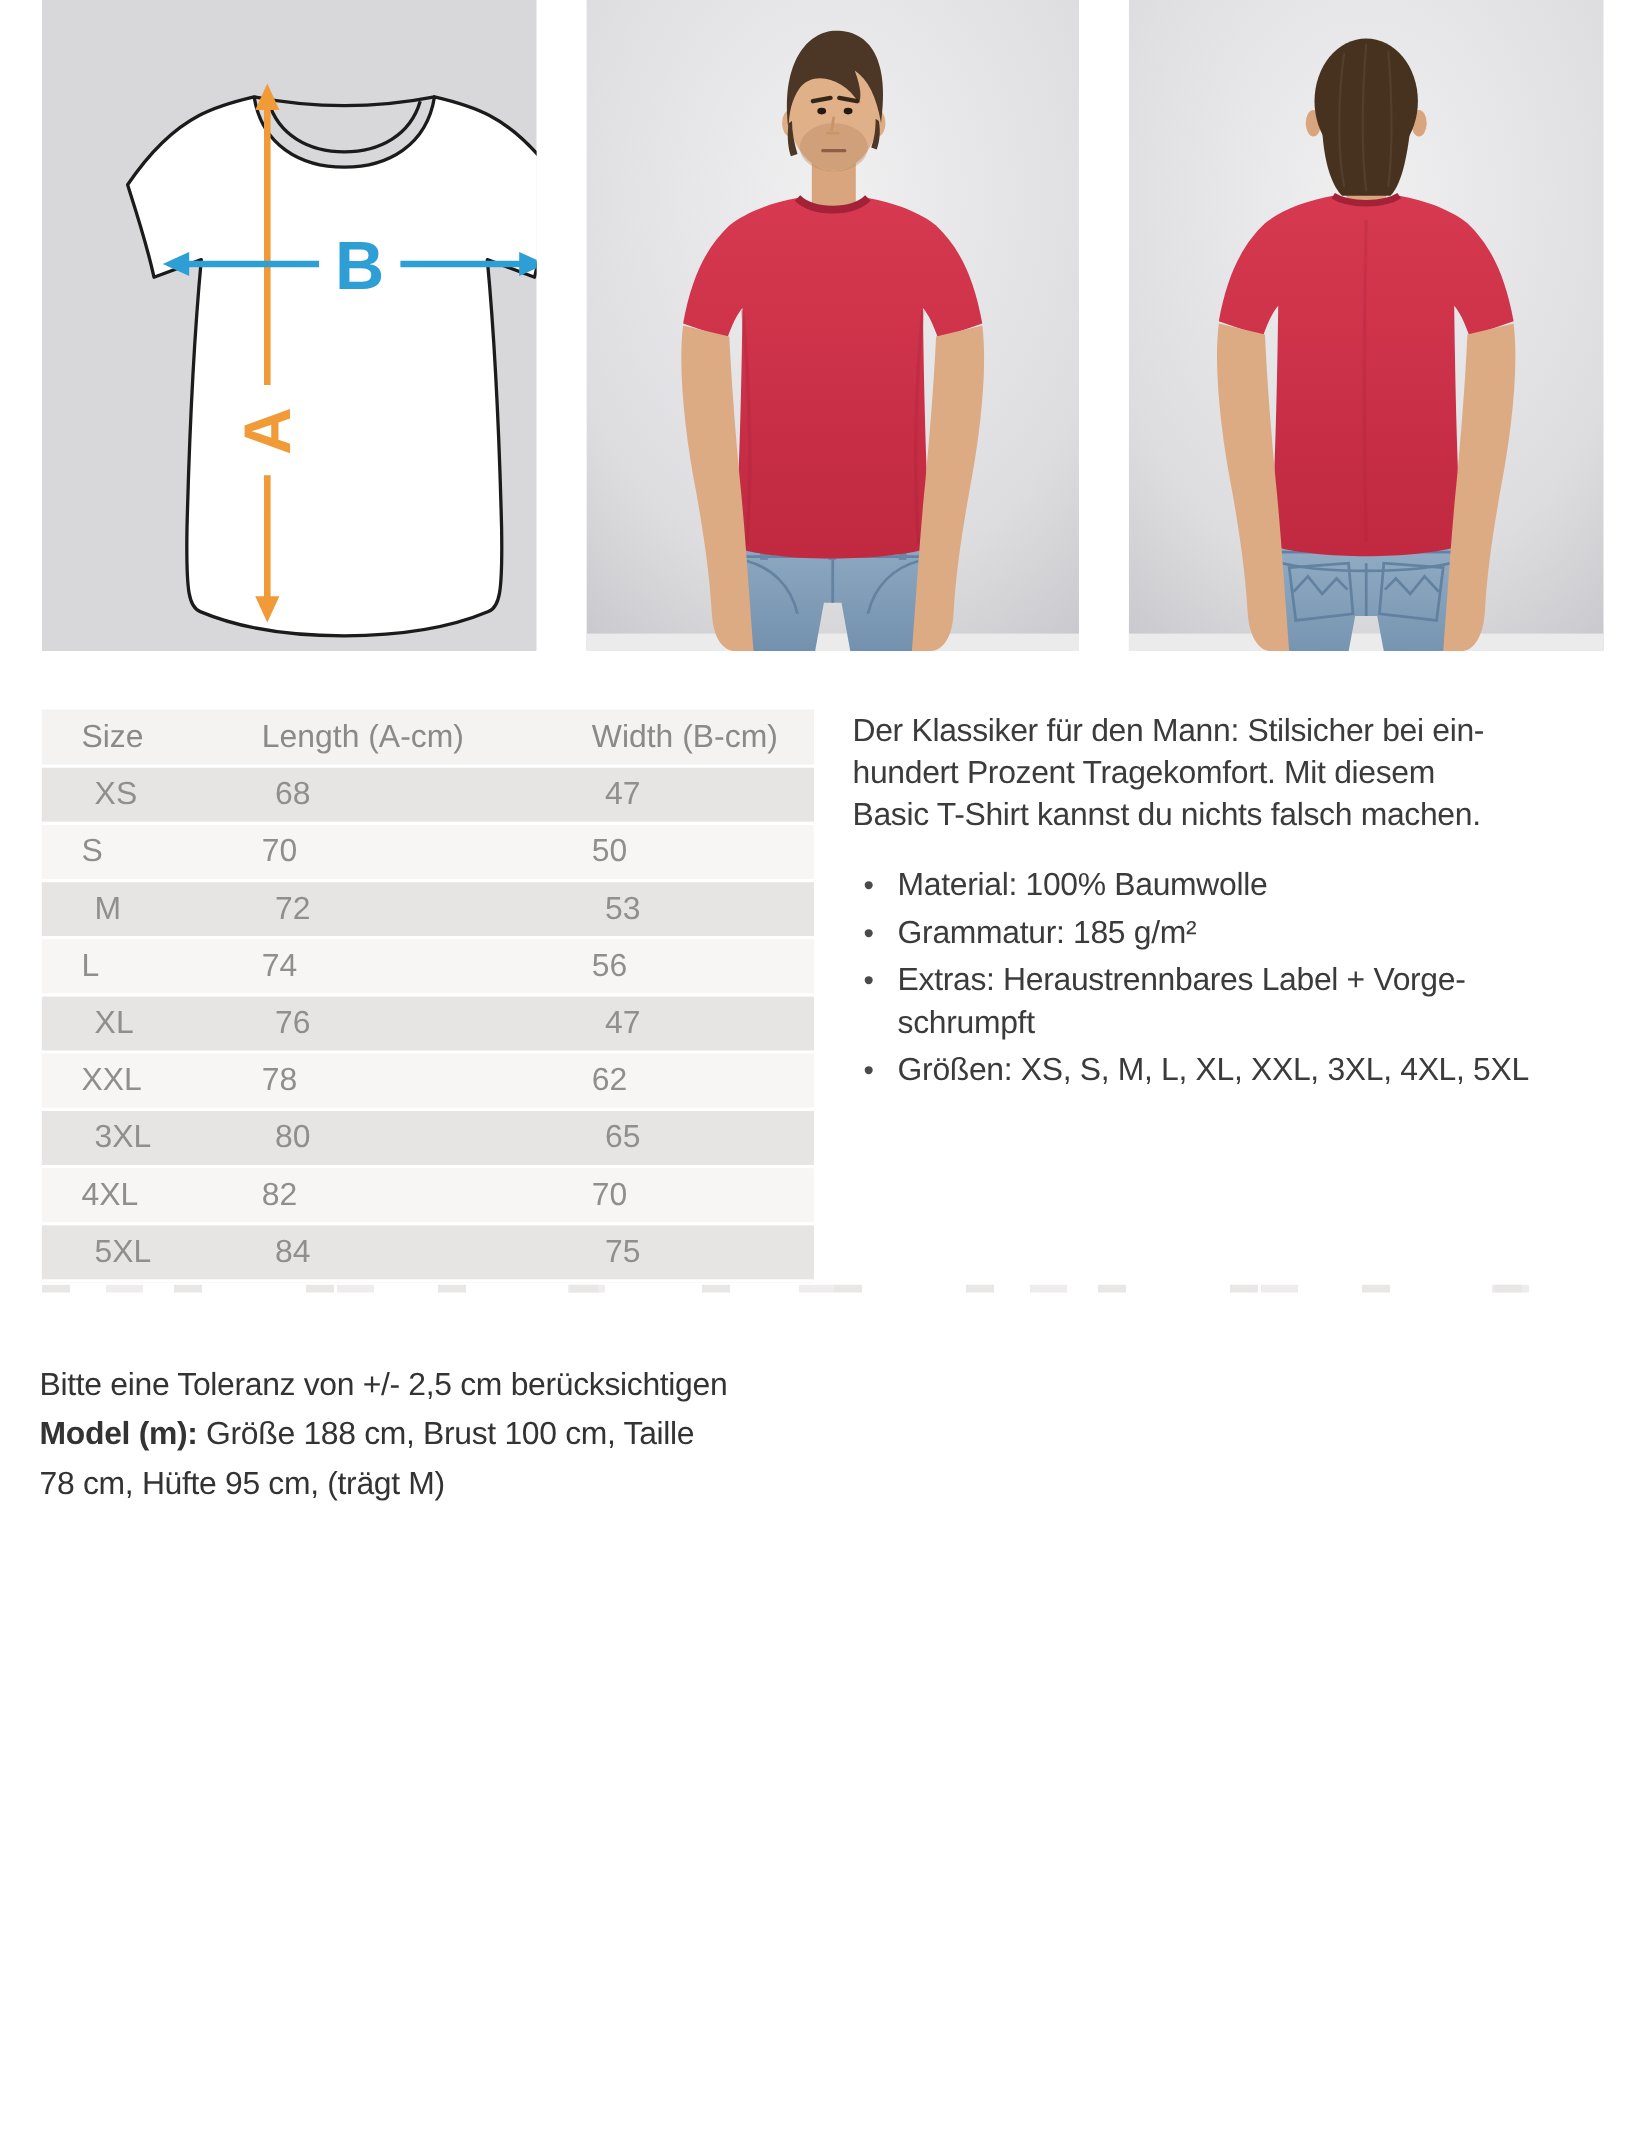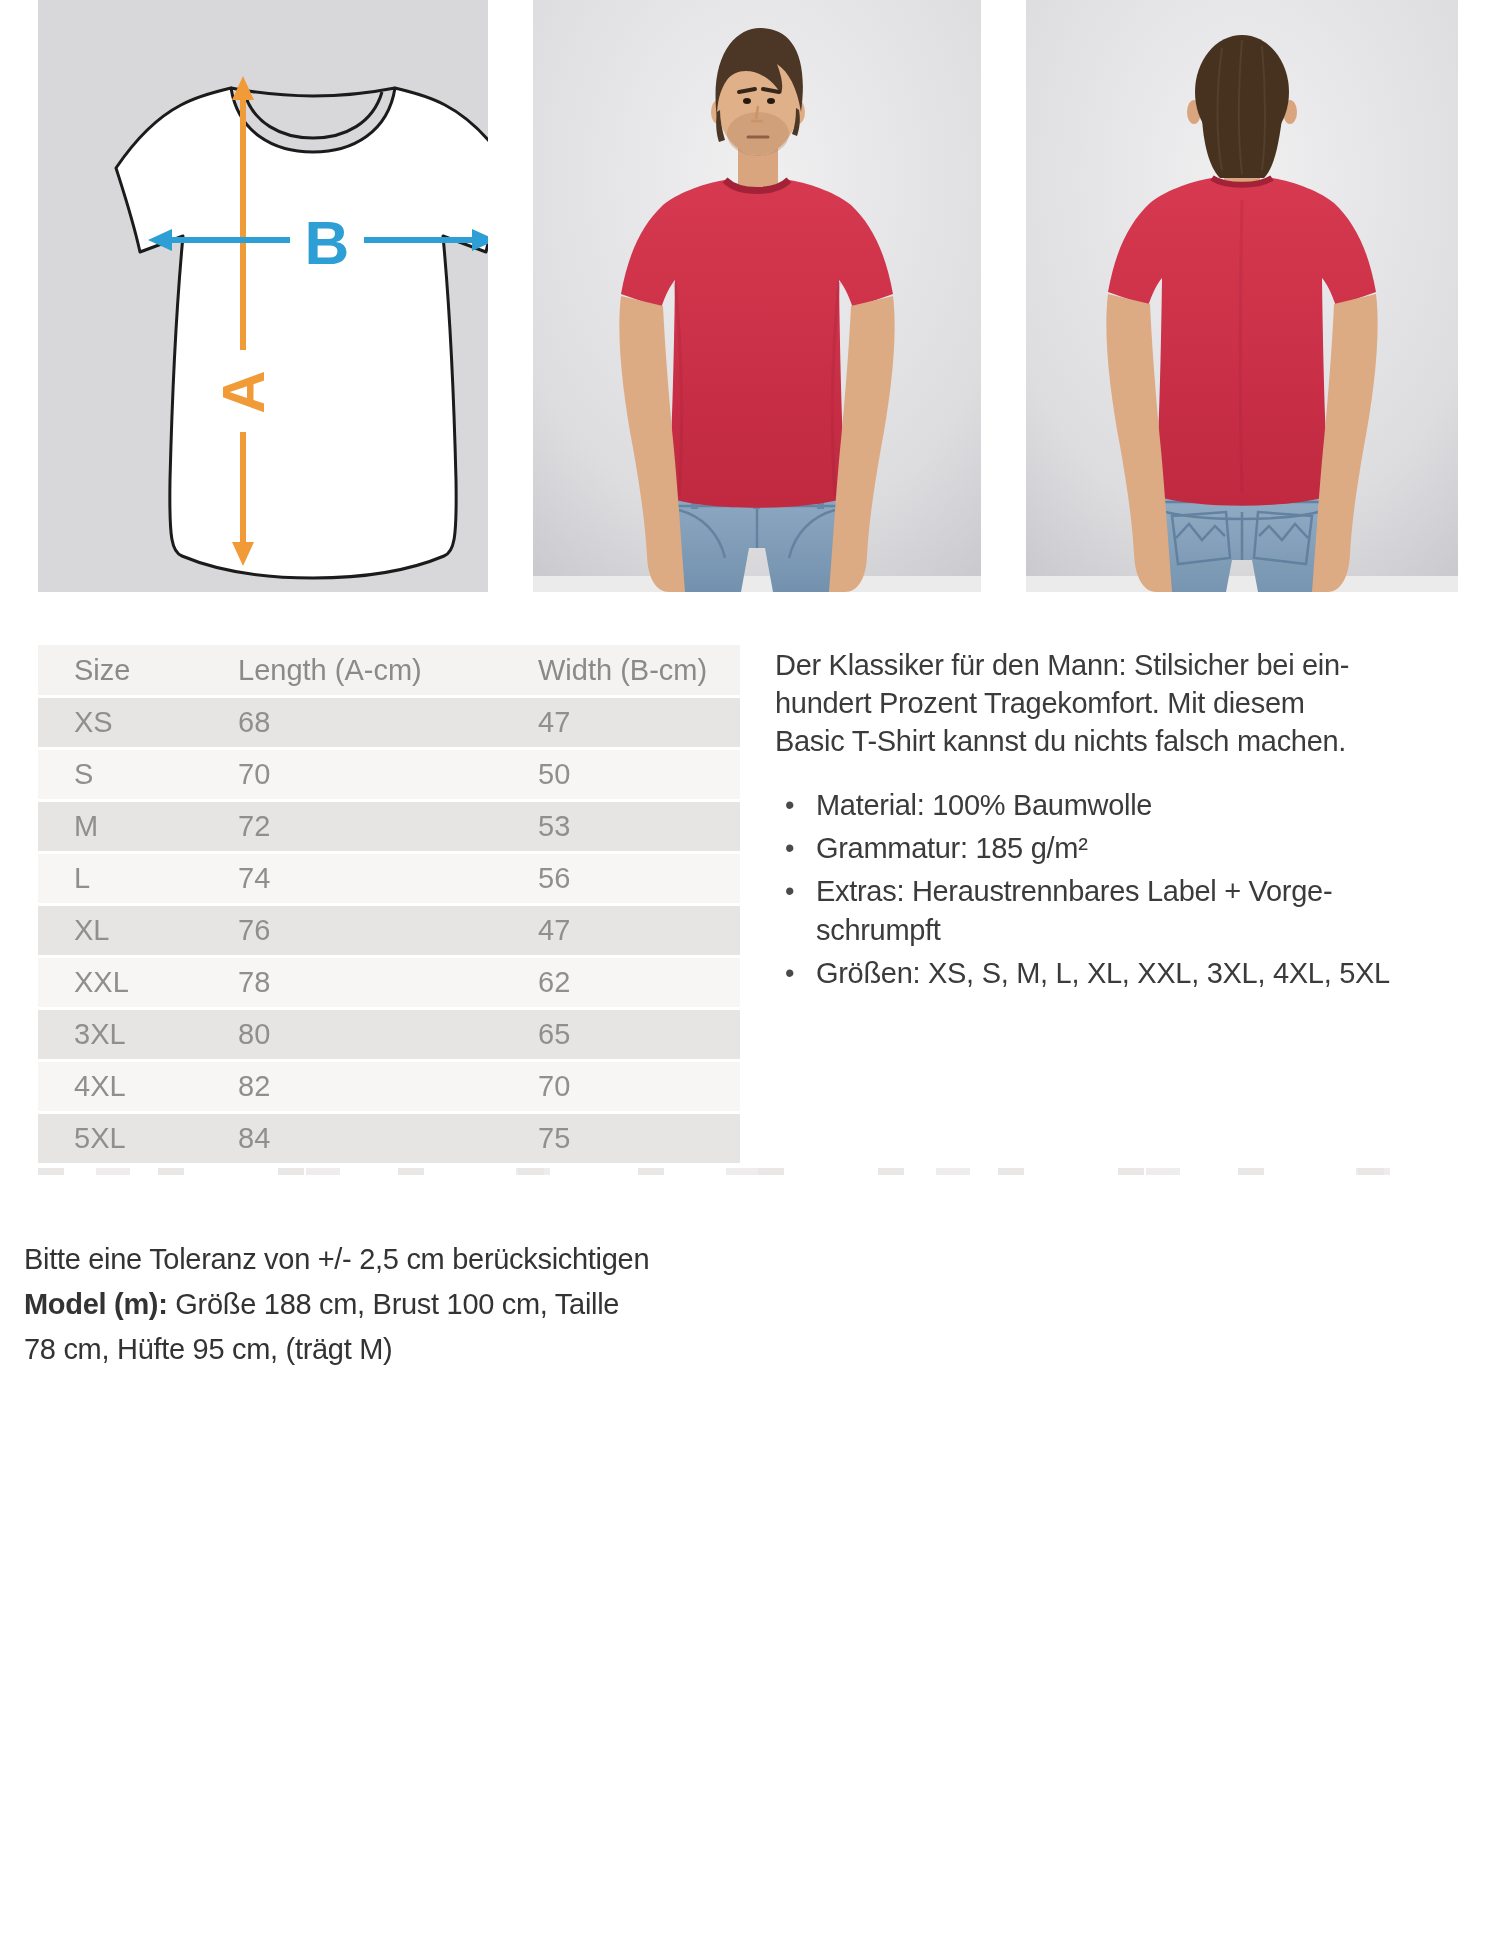--- a/index.html
+++ b/index.html
@@ -16,21 +16,21 @@
   #front-panel{left:533px;width:448px;}
   #back-panel{left:1026px;width:432px;}
 
   
   .size-table{position:absolute;left:38px;top:645px;width:702px;font-size:29px;}
   .trow{display:flex;align-items:center;height:49px;border-bottom:3px solid #ffffff;}
   .trow .c1{width:200px;padding-left:36px;box-sizing:border-box;}
   .trow .c2{width:300px;}
   .trow .c3{flex:1;}
   .thead{background:#f4f3f2;color:#8c8a89;height:50px;}
-  .trow.dark{background:#e7e5e4;color:#918f8e;}
+  .trow.dark{background:#e7e5e4;color:#918f8e;padding-left:12px;}
   .trow.light{background:#f7f6f5;color:#918f8e;}
 
   
   .table-remnant{
     position:absolute;left:38px;top:1168px;width:1422px;height:7px;
     background:
       repeating-linear-gradient(90deg, #dad8d7 0 26px, transparent 26px 120px),
       repeating-linear-gradient(90deg, transparent 0 58px, #e3e1e0 58px 92px, transparent 92px 210px);
     opacity:.6;
   }
@@ -43,21 +43,21 @@
   .description ul{list-style:none;margin:26px 0 12px 0;padding:0;}
   .description li{
     position:relative;padding-left:41px;font-size:29px;line-height:39px;
     margin-bottom:4px;white-space:pre-line;letter-spacing:-.3px;
   }
   .description li::before{
     content:"•";position:absolute;left:10px;top:0;color:#4a4a4a;font-size:27px;
   }
 
   
-  .note{position:absolute;left:24px;top:1237px;width:650px;
+  .note{position:absolute;left:36px;top:1237px;width:650px;
     font-size:29px;line-height:45px;color:#333333;letter-spacing:-.3px;}
   .note b{font-weight:bold;}
 </style>
 </head>
 <body>
 
 <div class="panel" id="diagram-panel">
   <svg viewBox="0 0 450 592">
     <rect x="0" y="0" width="450" height="592" fill="#d8d8da"></rect>
 

